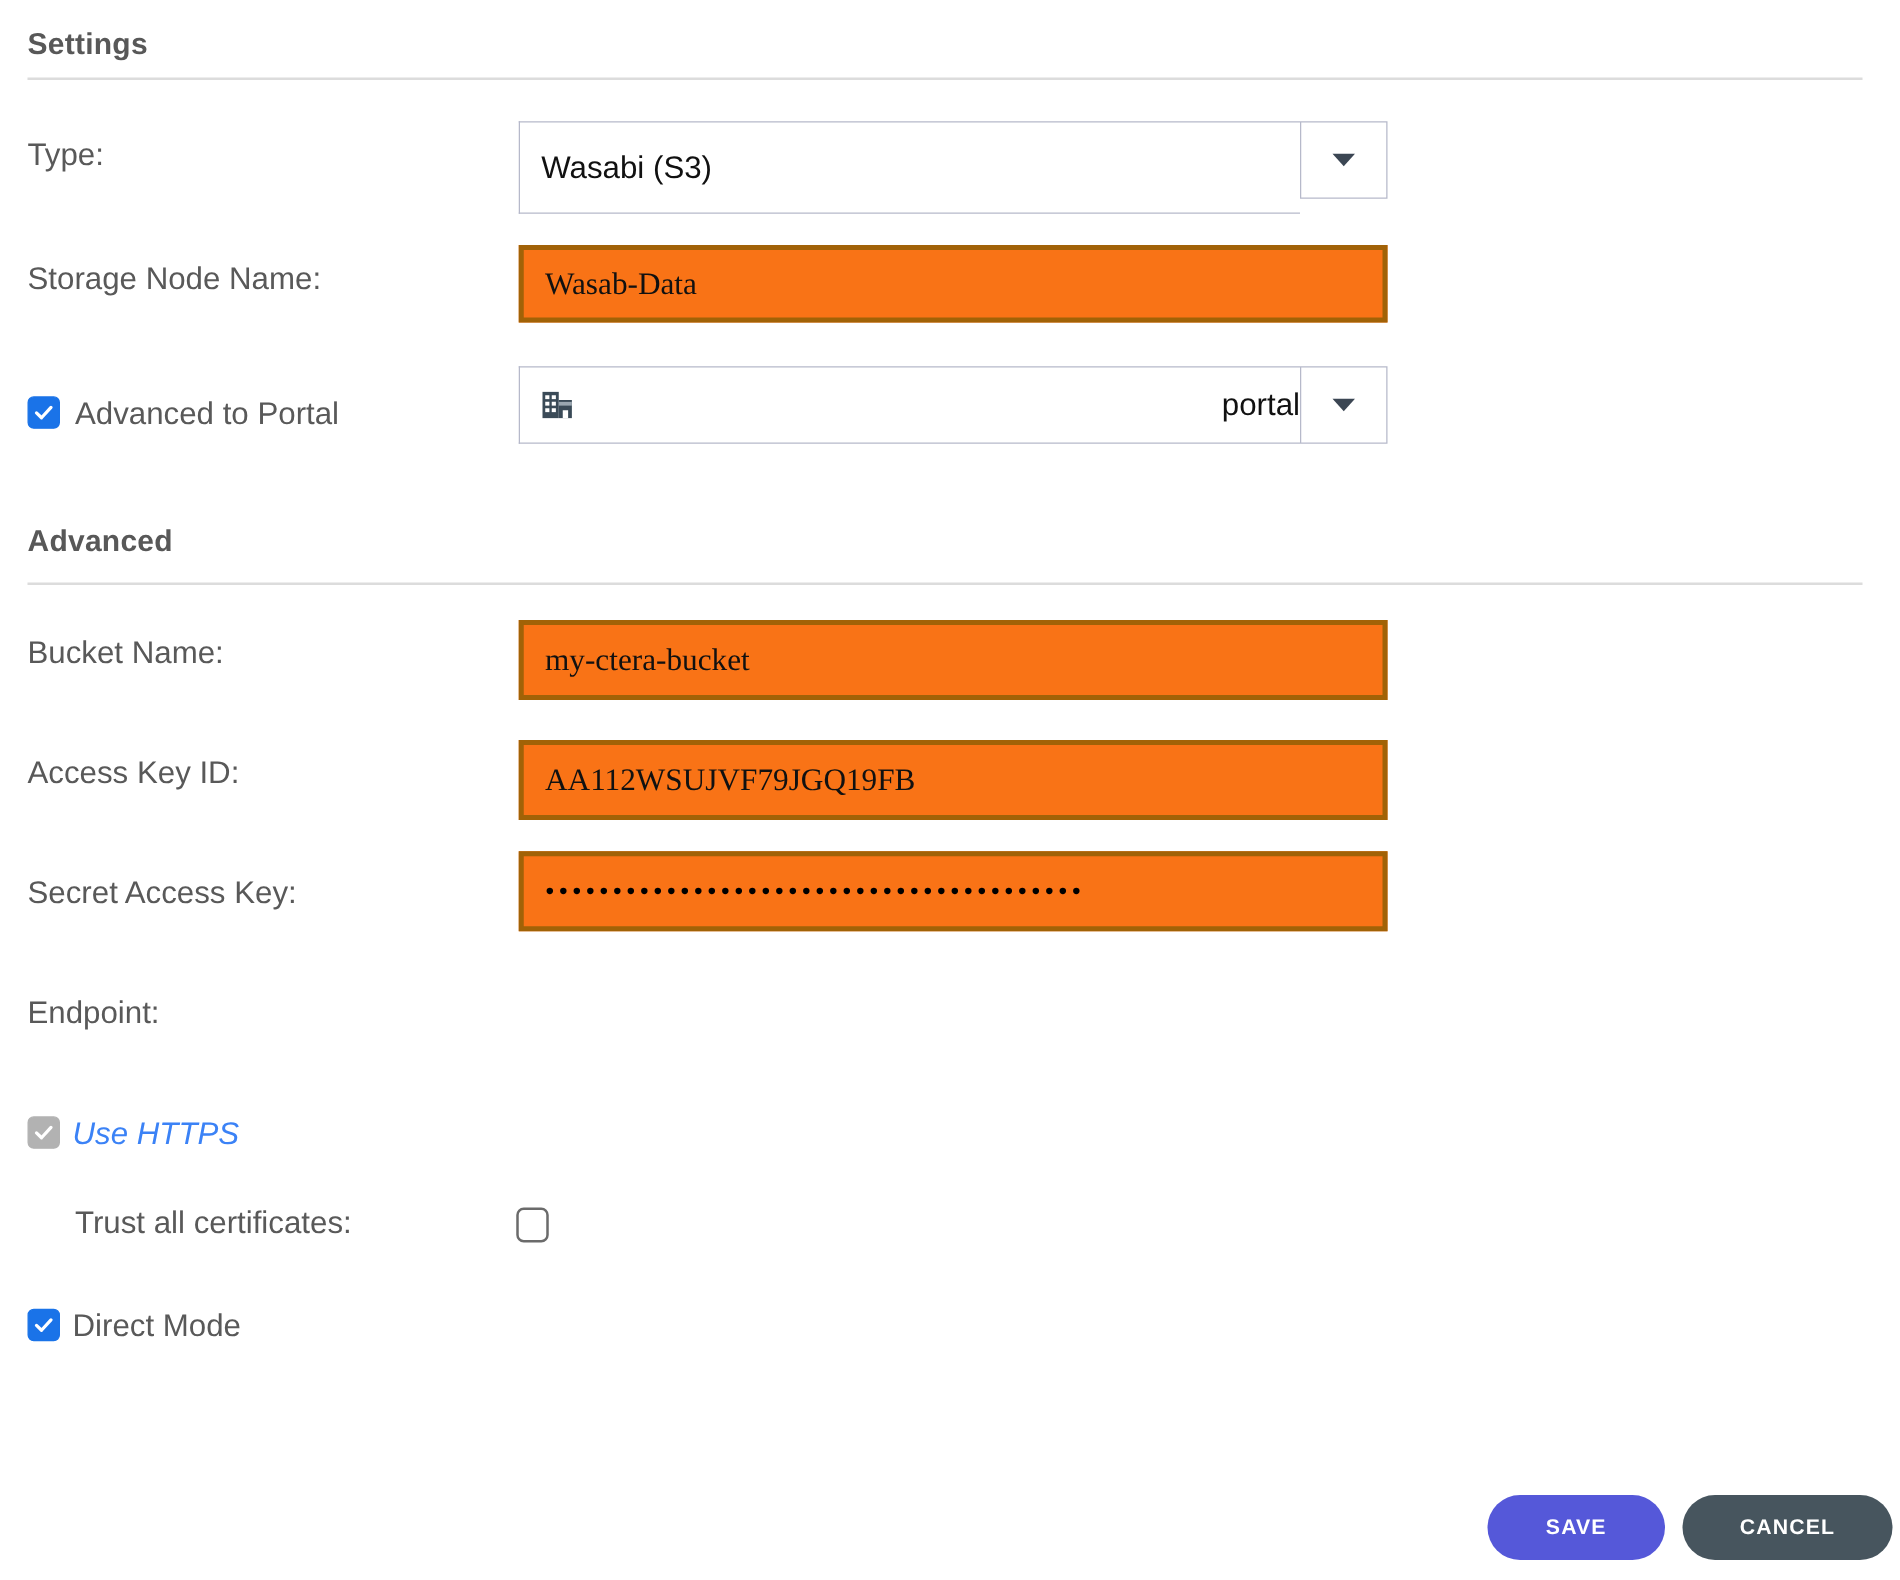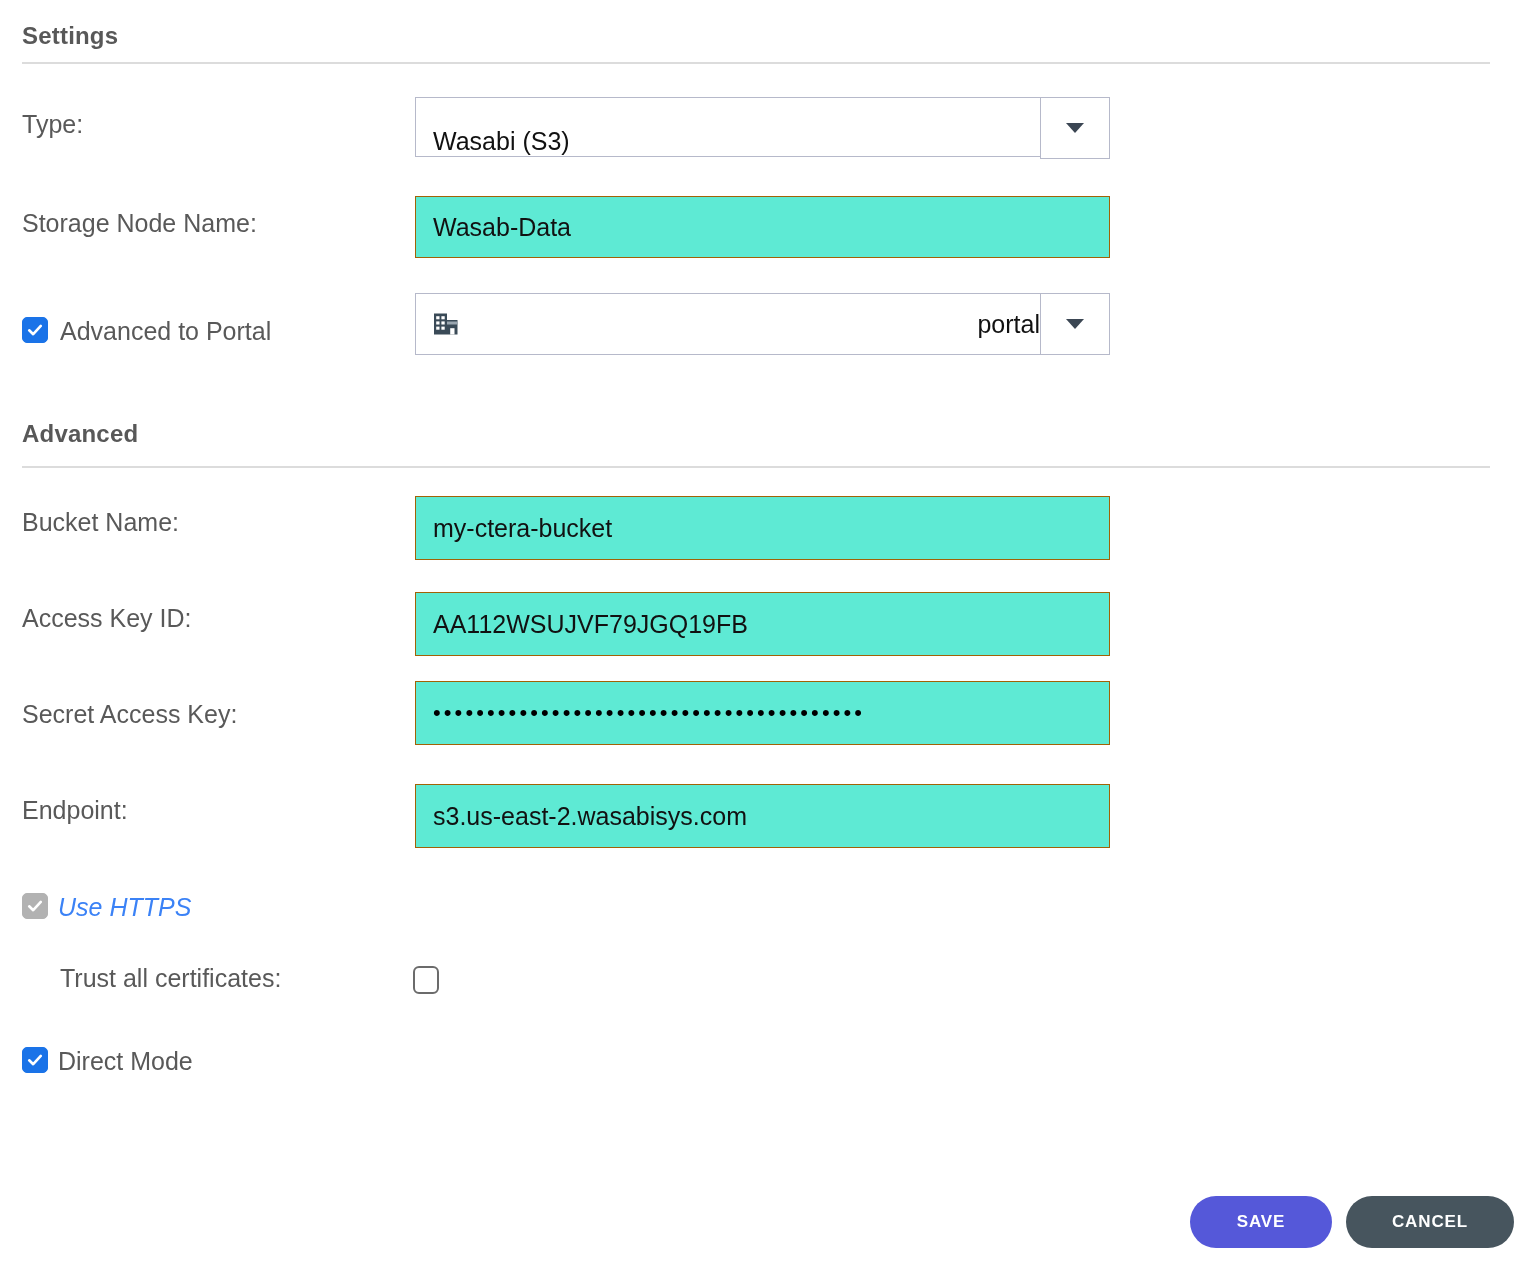--- a/index.html
+++ b/index.html
@@ -47,29 +47,29 @@
     position: absolute;
     font-size: 25px;
     color: #595959;
     white-space: nowrap;
     line-height: 1;
   }
 
   
   .input-box {
     position: absolute;
-    background: #5eead4;
-    border: 1px solid #a16207;
+    background: #f97316;
+    border: 4px solid #a16207;
     font-size: 25px;
     color: #111111;
     padding: 0 0 0 17px;
     display: flex;
     align-items: center;
     line-height: 1;
-    font-family: Liberation Sans, sans-serif;
+    font-family: Liberation Serif, serif;
     outline: none;
   }
   .input-box.dots {
     font-size: 22px;
     letter-spacing: 3.1px;
     color: #000;
   }
 
   
   .combo-main {
@@ -168,21 +168,21 @@
 </style>
 </head>
 <body>
 
 <div class="panel">
 
   <div class="section-head" style="top:22px;">Settings</div>
   <div class="divider" style="top:62px;"></div>
 
   <div class="field-label" style="left:22px; top:112px;">Type:</div>
-  <div class="combo-main" style="left:415px; top:97px; width:625px; height:60px;align-items:flex-end;">
+  <div class="combo-main" style="left:415px; top:97px; width:625px; height:74px;">
     <span>Wasabi (S3)</span>
   </div>
   <div class="combo-btn" style="left:1040px; top:97px; width:70px; height:62px;">
     <span class="caret"></span>
   </div>
 
   <div class="field-label" style="left:22px; top:211px;">Storage Node Name:</div>
   <div class="input-box" style="left:415px; top:196px; width:695px; height:62px;">
     <span>Wasab-Data</span>
   </div>
@@ -225,23 +225,20 @@
   <div class="input-box" style="left:415px; top:592px; width:695px; height:64px;">
     <span>AA112WSUJVF79JGQ19FB</span>
   </div>
 
   <div class="field-label" style="left:22px; top:702px;">Secret Access Key:</div>
   <div class="input-box dots" style="left:415px; top:681px; width:695px; height:64px;">
     <span>••••••••••••••••••••••••••••••••••••••••</span>
   </div>
 
   <div class="field-label" style="left:22px; top:798px;">Endpoint:</div>
-  <div class="input-box" style="left:415px; top:784px; width:695px; height:64px;">
-    <span>s3.us-east-2.wasabisys.com</span>
-  </div>
 
   <div class="cb checked disabled" style="left:22px; top:893px;">
     <svg class="tick" viewBox="0 0 16 16">
       <path d="M2.2 8.3 L6.2 12.2 L13.8 3.9" fill="none" stroke="#ffffff" stroke-width="2.6" stroke-linecap="round" stroke-linejoin="round"></path>
     </svg>
   </div>
   <div class="cb-label disabled" style="left:58px; top:895px;">Use HTTPS</div>
 
   <div class="cb-label" style="left:60px; top:966px;">Trust all certificates:</div>
   <div class="cb empty" style="left:413px; top:966px; width:26px; height:28px;"></div>

